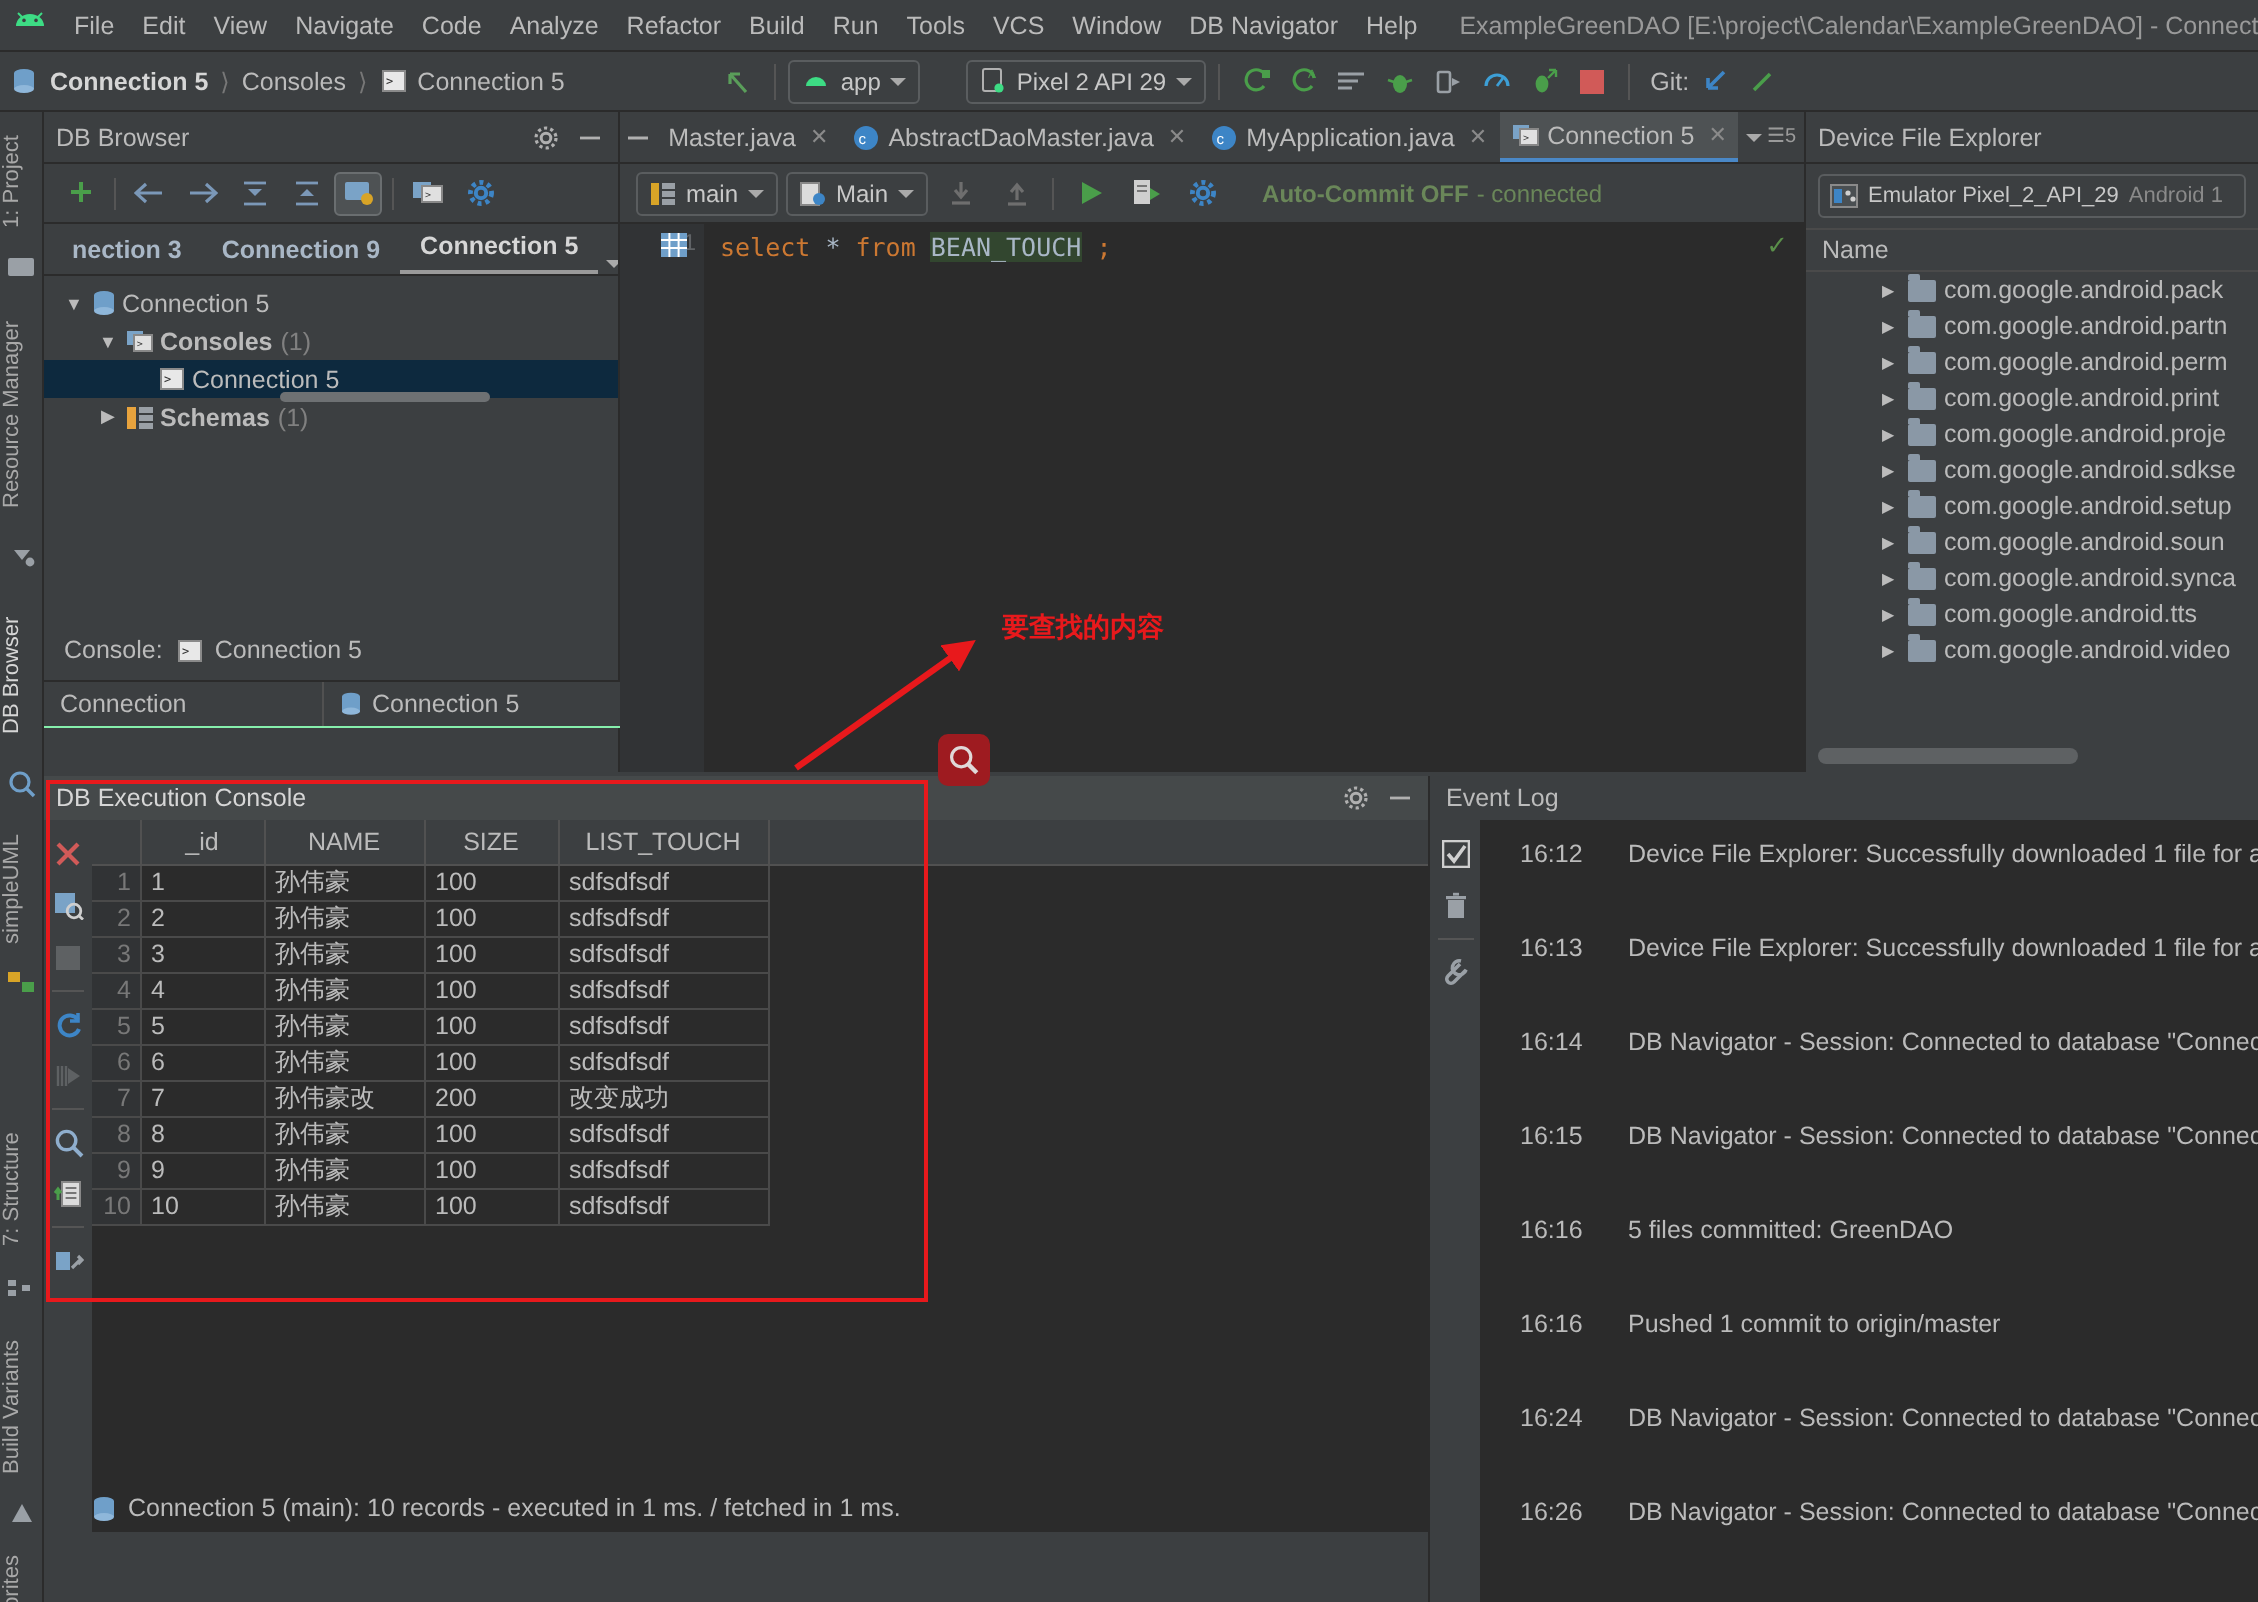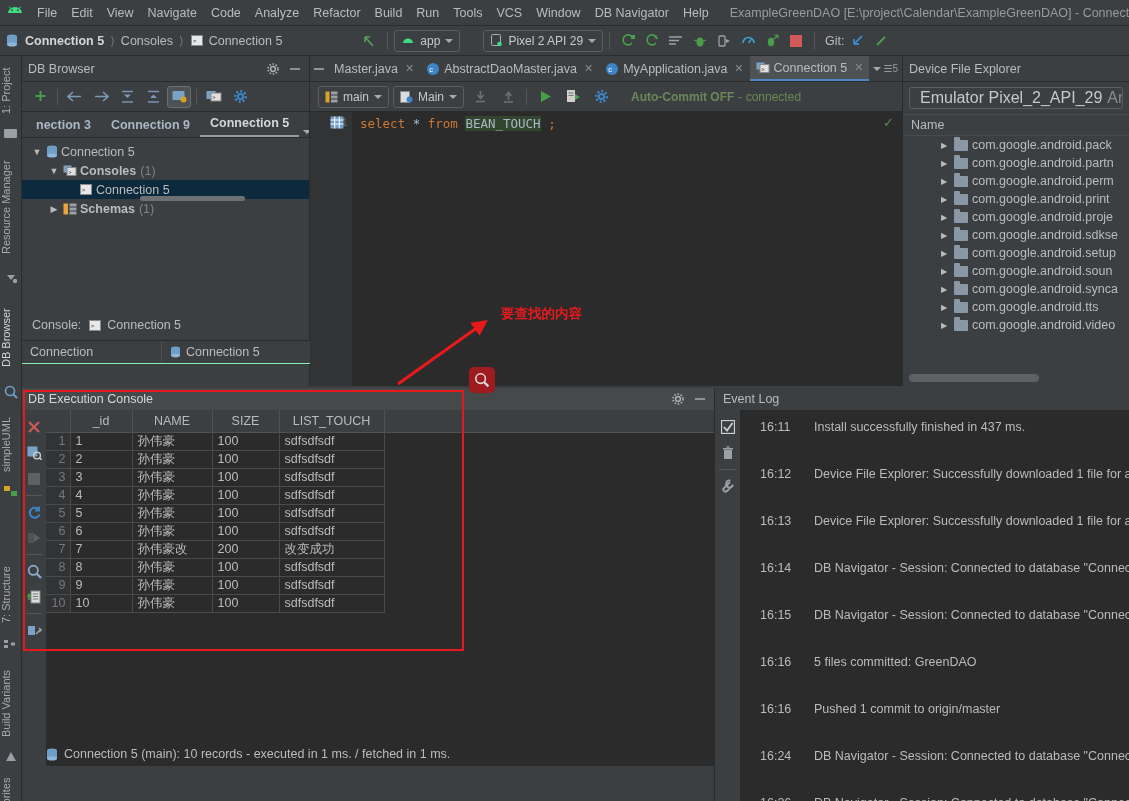--- a/index.html
+++ b/index.html
@@ -110,21 +110,21 @@
   .kw { color: #cc7832; }
   .op { color: #a9b7c6; }
   .tbl { color: #a9b7c6; background: #32462f; }
   .chk { position: absolute; right: 8px; top: 3px; color: #5a8f4a; font-size: 13px; }
 
   
   .dfe {
     position: absolute; left: 902px; top: 56px; width: 227px; height: 330px;
     background: #3c3f41; border-left: 1px solid #2b2b2b;
   }
-  .dfe-combo { margin: 5px 6px; height: 22px; border: 1px solid #5a5d5f; border-radius: 3px; display: flex; align-items: center; gap: 5px; padding: 0 5px; font-size: 16px; color: #c8c8c8; white-space: nowrap; overflow: hidden; }
+  .dfe-combo { margin: 5px 6px; height: 22px; border: 1px solid #5a5d5f; border-radius: 3px; display: flex; align-items: center; gap: 5px; padding: 0 5px; font-size: 11px; color: #c8c8c8; white-space: nowrap; overflow: hidden; }
   .dfe-colhead { height: 22px; display: flex; align-items: center; padding-left: 8px; font-size: 12.5px; color: #bbbbbb; border-top: 1px solid #4a4a4a; border-bottom: 1px solid #4a4a4a; }
   .dfe-row { height: 18px; display: flex; align-items: center; padding-left: 38px; font-size: 12.5px; color: #bbbbbb; white-space: nowrap; }
   .dfe-tri { width: 12px; color: #bbbbbb; font-size: 8px; }
   .folder { width: 14px; height: 11px; margin: 0 4px 0 1px; background: #8a98a6; border-radius: 1px; position: relative; flex: none; }
   .folder:before { content:""; position: absolute; left: 0; top: -3px; width: 6px; height: 3px; background: #8a98a6; border-radius: 1px 1px 0 0; }
   .dfe-scroll { position: absolute; left: 6px; bottom: 4px; width: 215px; height: 8px; background: #3c3f41; }
   .dfe-scroll i { position: absolute; left: 0; top: 0; width: 130px; height: 8px; background: #5e6163; border-radius: 4px; display: block; }
 
   
   .dbexec {
@@ -920,24 +920,20 @@
         </div>
         <div class="strip-div" style="width:18px"></div>
         <div class="el-btn">
           <svg width="15" height="15" viewBox="0 0 15 15">
               <path d="M10.5 1.5 A3.5 3.5 0 1 0 13 6 L13 6 L7 12 A1.8 1.8 0 0 1 4 9 L10 3" stroke="#9aa0a6" stroke-width="1.8" fill="none"></path>
             </svg>
         </div>
       </div>
       <div class="el-list" id="el-list">
           <div class="el-row">
-            <span class="el-time">16:11</span>
-            <span class="el-msg">Install successfully finished in 437 ms.</span>
-          </div>
-          <div class="el-row">
             <span class="el-time">16:12</span>
             <span class="el-msg">Device File Explorer: Successfully downloaded 1 file for a</span>
           </div>
           <div class="el-row">
             <span class="el-time">16:13</span>
             <span class="el-msg">Device File Explorer: Successfully downloaded 1 file for a</span>
           </div>
           <div class="el-row">
             <span class="el-time">16:14</span>
             <span class="el-msg">DB Navigator - Session: Connected to database "Connec</span>

